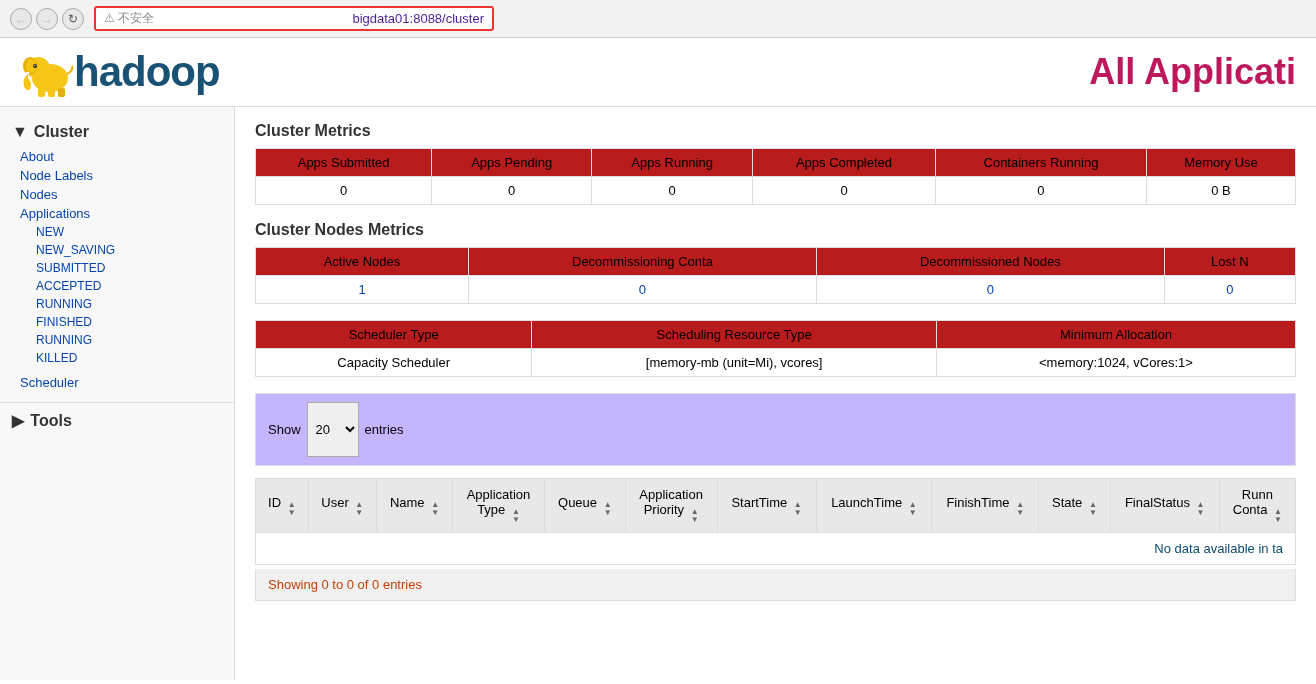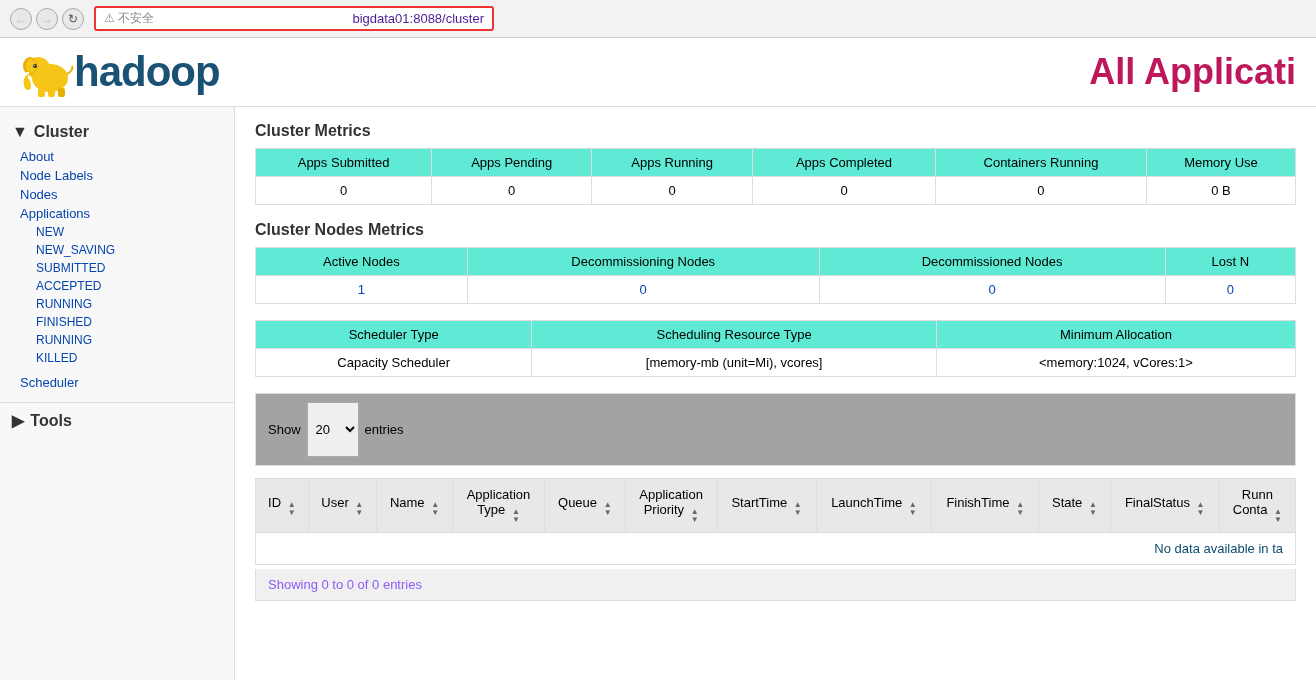--- a/index.html
+++ b/index.html
@@ -111,40 +111,40 @@
       font-size: 16px; font-weight: bold;
       color: #333; margin-bottom: 8px;
     }
     .metrics-table {
       width: 100%;
       border-collapse: collapse;
       margin-bottom: 16px;
       border: 1px solid #ddd;
     }
     .metrics-table th {
-      background: #5eead4;
+      background: #b91c1c;
       padding: 6px 12px;
       border: 1px solid #ddd;
       font-size: 13px;
       font-weight: normal;
       text-align: center;
     }
     .metrics-table td {
       padding: 6px 12px;
       border: 1px solid #ddd;
       text-align: center;
       font-size: 13px;
     }
     .metrics-table td a { color: #0645ad; text-decoration: none; }
 
     
     .show-entries {
       display: flex; align-items: center; gap: 6px;
       margin-bottom: 12px;
-      background: #a3a3a3;
+      background: #c4b5fd;
       padding: 8px 12px;
       border: 1px solid #ddd;
     }
     .show-entries label { font-size: 13px; }
     .show-entries select {
       padding: 18px 4px; font-size: 13px;
       border: 1px solid #aaa;
     }
 
     
@@ -181,21 +181,21 @@
       padding: 8px 12px;
     }
 
     
     .table-footer {
       background: #f0f0f0;
       border: 1px solid #ddd;
       border-top: none;
       padding: 8px 12px;
       font-size: 13px;
-      color: #8b5cf6;
+      color: #c2410c;
     }
 
     
     .elephant-svg { width: 58px; height: 52px; }
   </style>
 </head>
 <body>
 
 <div class="browser-chrome">
   <div class="browser-nav-btns">
@@ -297,21 +297,21 @@
             <td>0 B</td>
           </tr>
         </tbody>
       </table>
 
       <div class="section-title">Cluster Nodes Metrics</div>
       <table class="metrics-table">
         <thead>
           <tr>
             <th>Active Nodes</th>
-            <th>Decommissioning Nodes</th>
+            <th>Decommissioning Conta</th>
             <th>Decommissioned Nodes</th>
             <th>Lost N</th>
           </tr>
         </thead>
         <tbody>
           <tr>
             <td><a href="#">1</a></td>
             <td><a href="#">0</a></td>
             <td><a href="#">0</a></td>
             <td><a href="#">0</a></td>

